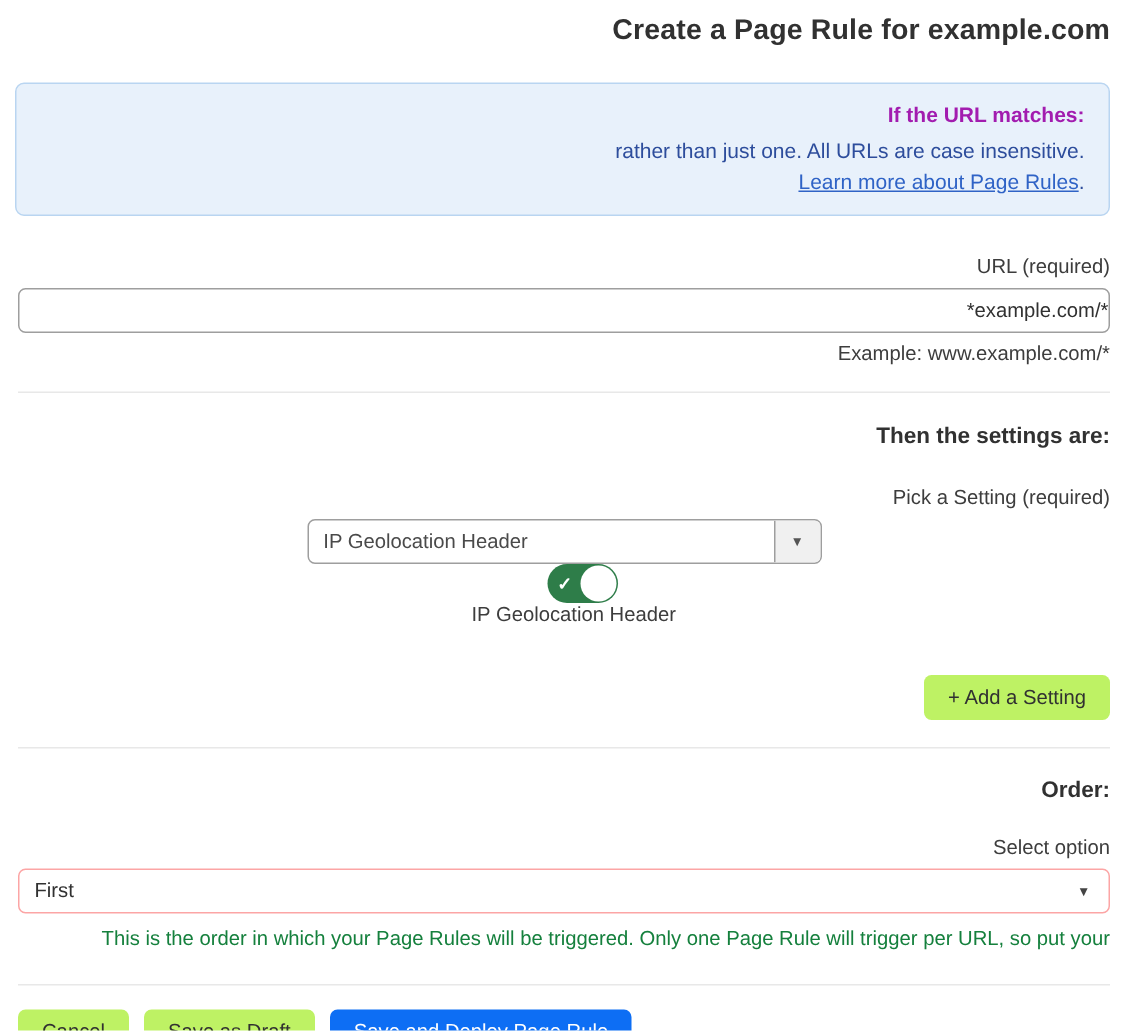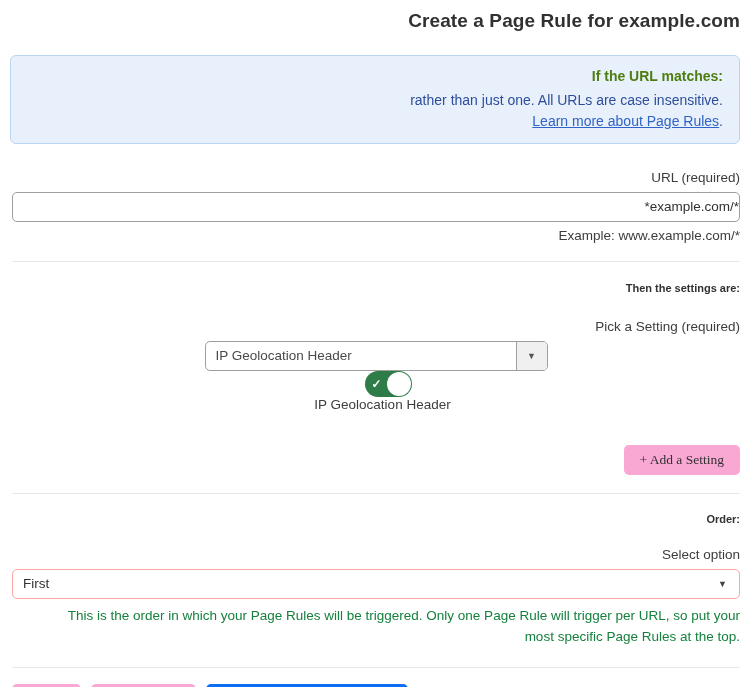--- a/index.html
+++ b/index.html
@@ -23,21 +23,21 @@
     margin-left: -2px;
     background: #e8f1fb;
     border: 1px solid #b9d5f1;
     border-radius: 6px;
     padding: 10px 16px 11px 16px;
     font-size: 14px;
     line-height: 20.5px;
   }
   .info-heading {
     font-weight: bold;
-    color: #4d7c0f;
+    color: #a21caf;
     margin-bottom: 3px;
   }
   .info-line { color: #2d4d9c; }
   .info-link-line { margin-top: 1px; }
   .info-link {
     color: #2f63c6;
     text-decoration: underline;
     cursor: pointer;
   }
   .info-link-suffix { color: #2d4d9c; }
@@ -67,21 +67,21 @@
     color: #3d3d3d;
     margin-top: 6px;
   }
   .divider {
     border: none;
     border-top: 1px solid #e8e8e8;
     margin: 18px 0 0 0;
     width: 728px;
   }
   .section-heading {
-    font-size: 11px;
+    font-size: 15px;
     font-weight: bold;
     color: #313131;
     margin-top: 20px;
   }
   .picker-label { margin-top: 25px; }
 
   .setting-row {
     display: flex;
     align-items: center;
     flex-direction: column;
@@ -154,23 +154,22 @@
     border-radius: 5px;
     font-family: "Liberation Sans", sans-serif;
     font-size: 13.5px;
     padding: 0 16px;
     height: 30px;
     line-height: 30px;
     cursor: pointer;
     white-space: nowrap;
   }
   .btn-gray {
-    background: #f9a8d4;
-    color: #313131;
-    font-family: Liberation Serif, serif;
+    background: #bef264;
+    color: #313131;
   }
   .add-setting-btn { margin-top: 33px; }
 
   .order-heading { margin-top: 19px; }
   .order-label { margin-top: 22px; }
 
   .select-box {
     position: relative;
     width: 728px;
     height: 30px;
@@ -253,21 +252,20 @@
 
 <div class="field-label order-label">Select option</div>
 
 <div class="select-box">
   <span>First</span>
   <span class="select-arrow">▼</span>
 </div>
 
 <div class="order-helper">
   <div>This is the order in which your Page Rules will be triggered. Only one Page Rule will trigger per URL, so put your</div>
-  <div>most specific Page Rules at the top.</div>
 </div>
 
 <hr class="divider footer-divider">
 
 <div class="footer-actions">
   <button class="btn btn-gray">Cancel</button>
   <button class="btn btn-gray">Save as Draft</button>
   <button class="btn btn-blue" id="save-deploy-btn" style="background: rgb(13, 110, 244);">Save and Deploy Page Rule</button>
 </div>
 

